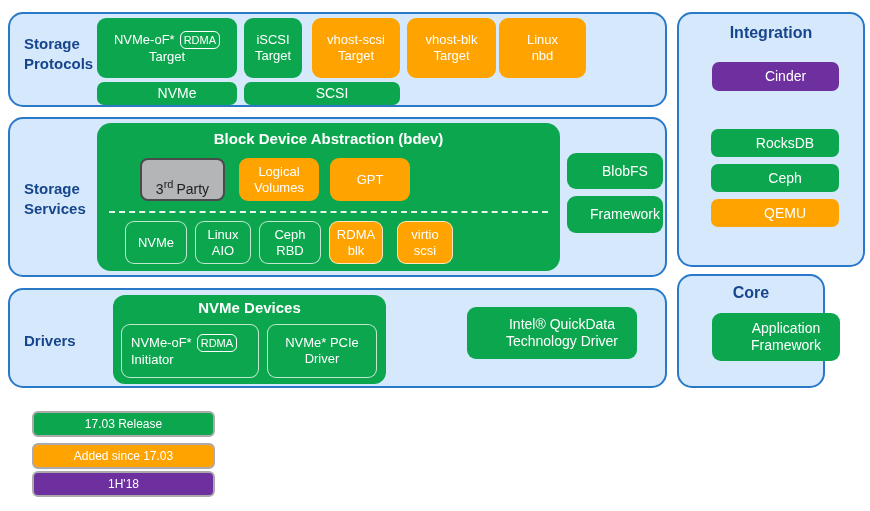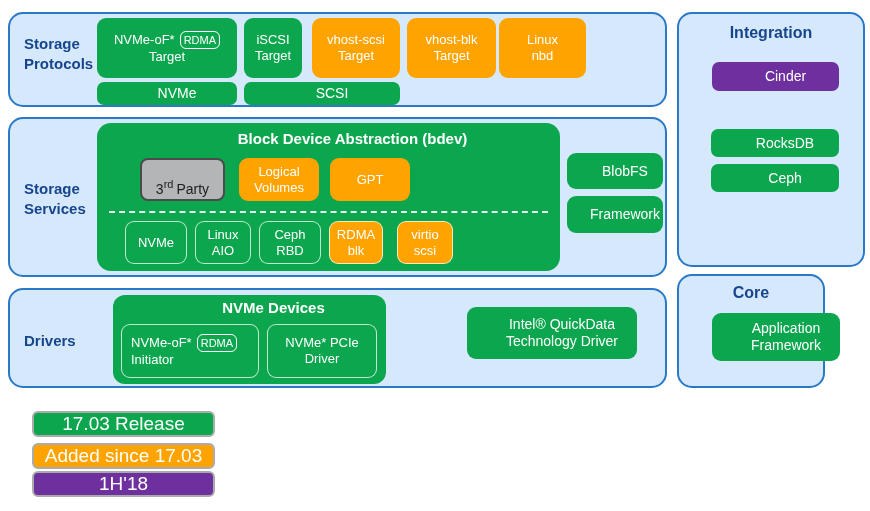--- a/index.html
+++ b/index.html
@@ -14,25 +14,25 @@
          color:#fff; font-size:13px; line-height:1.2; text-align:center; border-radius:9px; white-space:pre-line; }
   .green  { background:#0BA64D; }
   .orange { background:#FFA300; }
   .purple { background:#6E2F9F; }
   .gray   { background:#B3B5B7; border:2px solid #4A4B4C; color:#1C1C1C; border-radius:8px; font-size:14px; }
   .inner-outline { border:1.5px solid rgba(255,255,255,0.75); }
 
   .title-row { display:flex; flex-direction:row; align-items:center; justify-content:center; }
   .badge { border:1.5px solid #fff; border-radius:6px; padding:0 3px; font-size:11px; line-height:1.5; margin-left:5px; white-space:nowrap; }
 
-  .bdev-title, .devices-title { position:absolute; left:0; width:100%; text-align:center; color:#fff; font-weight:bold; font-size:15px;margin-left:24px; }
+  .bdev-title, .devices-title { position:absolute; left:0; width:100%; text-align:center; color:#fff; font-weight:bold; font-size:15px; }
   .dashed { position:absolute; border-top:2px dashed rgba(255,255,255,0.9); height:0; }
 
   .legend-item { position:absolute; display:flex; align-items:center; justify-content:center;
-                 color:#fff; font-size:19px; border:2px solid #ABABAB; border-radius:6px; }
+                 color:#fff; font-size:12px; border:2px solid #ABABAB; border-radius:6px; }
 
   sup { font-size:11px; }
   .sp-gap { margin-left:3px; }
   .fs14 { font-size:14px;padding-left:20px; }
   .left-align { align-items:flex-start; padding-left:9px; text-align:left; }
 </style>
 </head>
 <body>
 
 <div id="canvas">
@@ -119,20 +119,21 @@
 
     <div class="box green fs14" style="left:457px; top:17px; width:170px; height:52px;">Intel® QuickData
 Technology Driver</div>
   </div>
 
   <div class="panel" style="left:677px; top:12px; width:188px; height:255px;">
     <div class="panel-title" style="top:10px;">Integration</div>
     <div class="box purple fs14" style="left:33px; top:48px; width:127px; height:29px; border-radius:7px;">Cinder</div>
     <div class="box green fs14" style="left:32px; top:115px; width:128px; height:28px; border-radius:7px;">RocksDB</div>
     <div class="box green fs14" style="left:32px; top:150px; width:128px; height:28px; border-radius:7px;">Ceph</div>
+    <div class="box orange fs14" style="left:32px; top:185px; width:128px; height:28px; border-radius:7px;">QEMU</div>
   </div>
 
   <div class="panel" style="left:677px; top:274px; width:148px; height:114px;">
     <div class="panel-title" style="top:8px;">Core</div>
     <div class="box green fs14" style="left:33px; top:37px; width:128px; height:48px;">Application
 Framework</div>
   </div>
 
   <div class="legend-item green" style="left:32px; top:411px; width:183px; height:26px;">17.03 Release</div>
   <div class="legend-item orange" style="left:32px; top:443px; width:183px; height:26px;">Added since 17.03</div>

